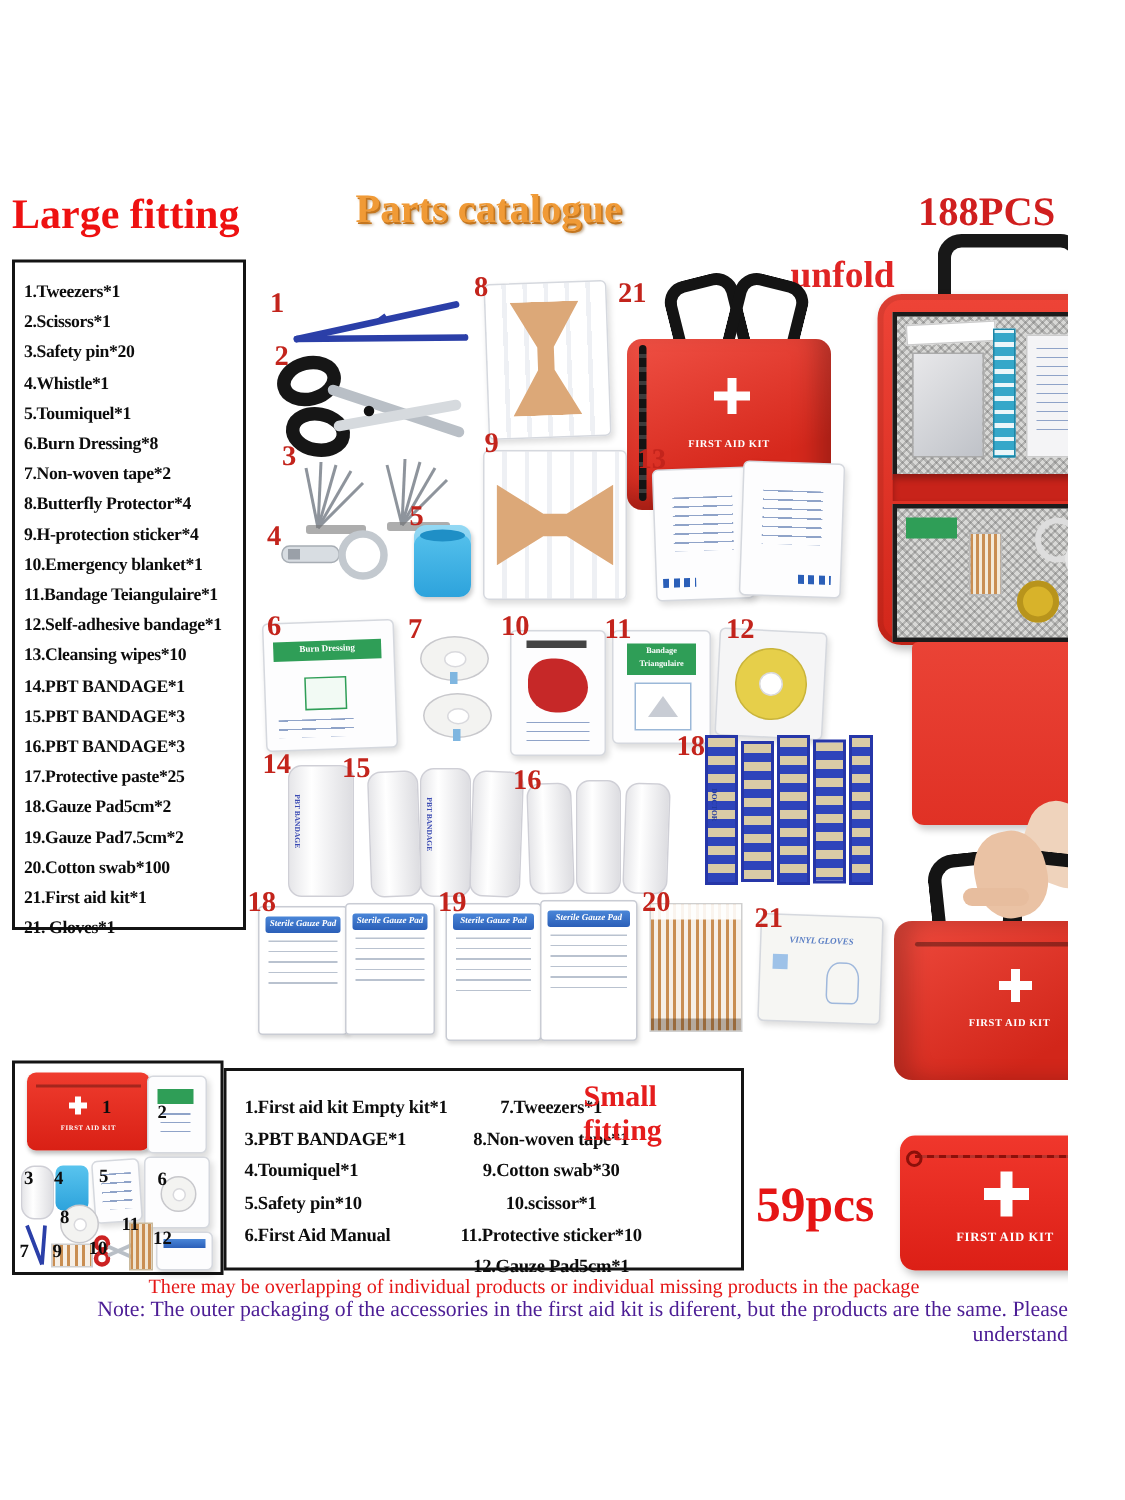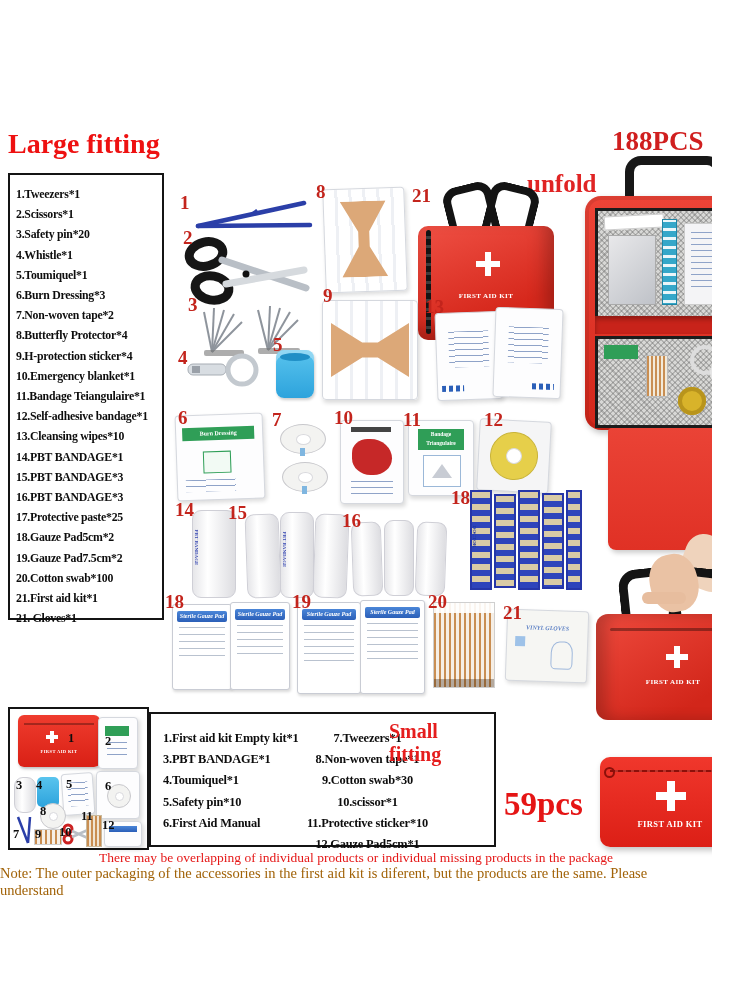--- a/index.html
+++ b/index.html
@@ -56,39 +56,40 @@
         border:1px solid #cfcfd6;border-radius:9px;}
   .ptxt{position:absolute;left:-14px;top:34px;transform:rotate(90deg);font-size:5px;color:#3b4bb3;
         font-weight:bold;white-space:nowrap;}
   .dcol{display:inline-block;width:18px;height:96px;margin-right:2px;vertical-align:top;
         background:repeating-linear-gradient(180deg,#d9cba6 0 6px,#2e44bb 6px 12px);
         border:2px solid #2636a8;}
   .swabs{position:absolute;border:1px solid #cfcfcf;
         background:repeating-linear-gradient(90deg,#c98e52 0 2px,#f6efe6 2px 5px);}
   .tinylines{background:repeating-linear-gradient(180deg,#8fa3c8 0 1px,transparent 1px 6px);}
   .note-red{position:absolute;top:850px;left:0;width:100%;text-align:center;font-size:13.5px;color:#e51717;}
-  .note-black{position:absolute;top:865px;left:0;width:100%;text-align:left;font-size:14.5px;color:#a16207;}
+  .note-black{position:absolute;top:865px;left:0;width:100%;text-align:right;font-size:14.5px;color:#4c1d95;}
 </style>
 </head>
 <body>
 
 <div class="page">
 
   <div class="t-large">Large fitting</div>
+  <div class="t-parts">Parts catalogue</div>
   <div class="t-pcs">188PCS</div>
   <div class="t-unfold">unfold</div>
 
   <div class="box" style="left:8px;top:173px;width:152px;height:443px;">
     <ul class="plist">
         <li>1.Tweezers*1</li>
         <li>2.Scissors*1</li>
         <li>3.Safety pin*20</li>
         <li>4.Whistle*1</li>
         <li>5.Toumiquel*1</li>
-        <li>6.Burn Dressing*3</li>
+        <li>6.Burn Dressing*8</li>
         <li>7.Non-woven tape*2</li>
         <li>8.Butterfly Protector*4</li>
         <li>9.H-protection sticker*4</li>
         <li>10.Emergency blanket*1</li>
         <li>11.Bandage Teiangulaire*1</li>
         <li>12.Self-adhesive bandage*1</li>
         <li>13.Cleansing wipes*10</li>
         <li>14.PBT BANDAGE*1</li>
         <li>15.PBT BANDAGE*3</li>
         <li>16.PBT BANDAGE*3</li>

